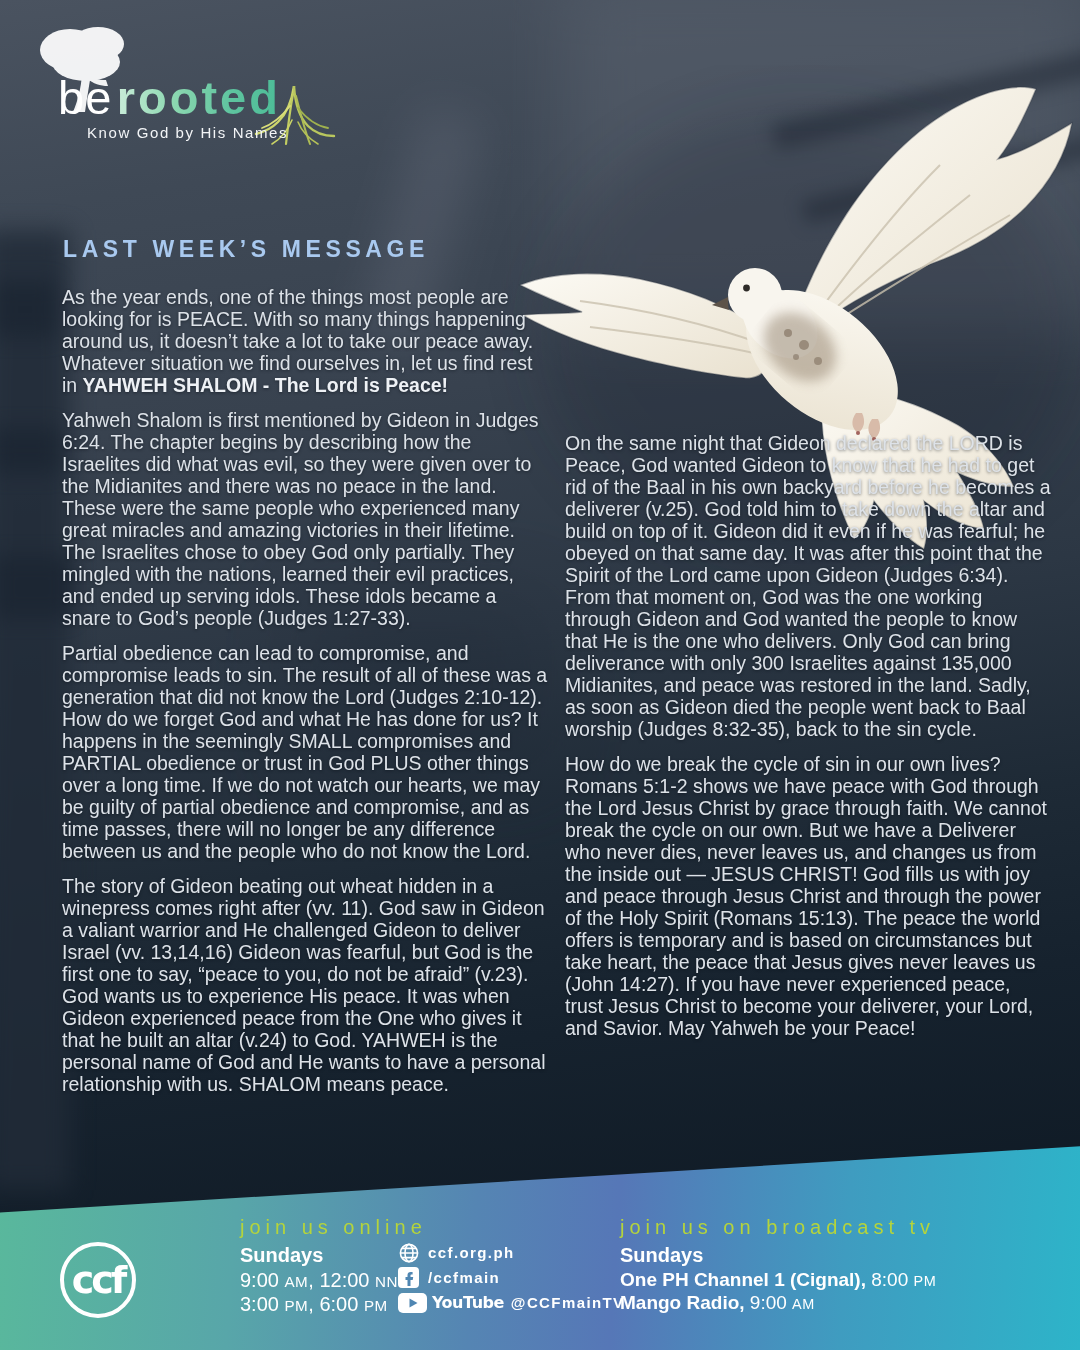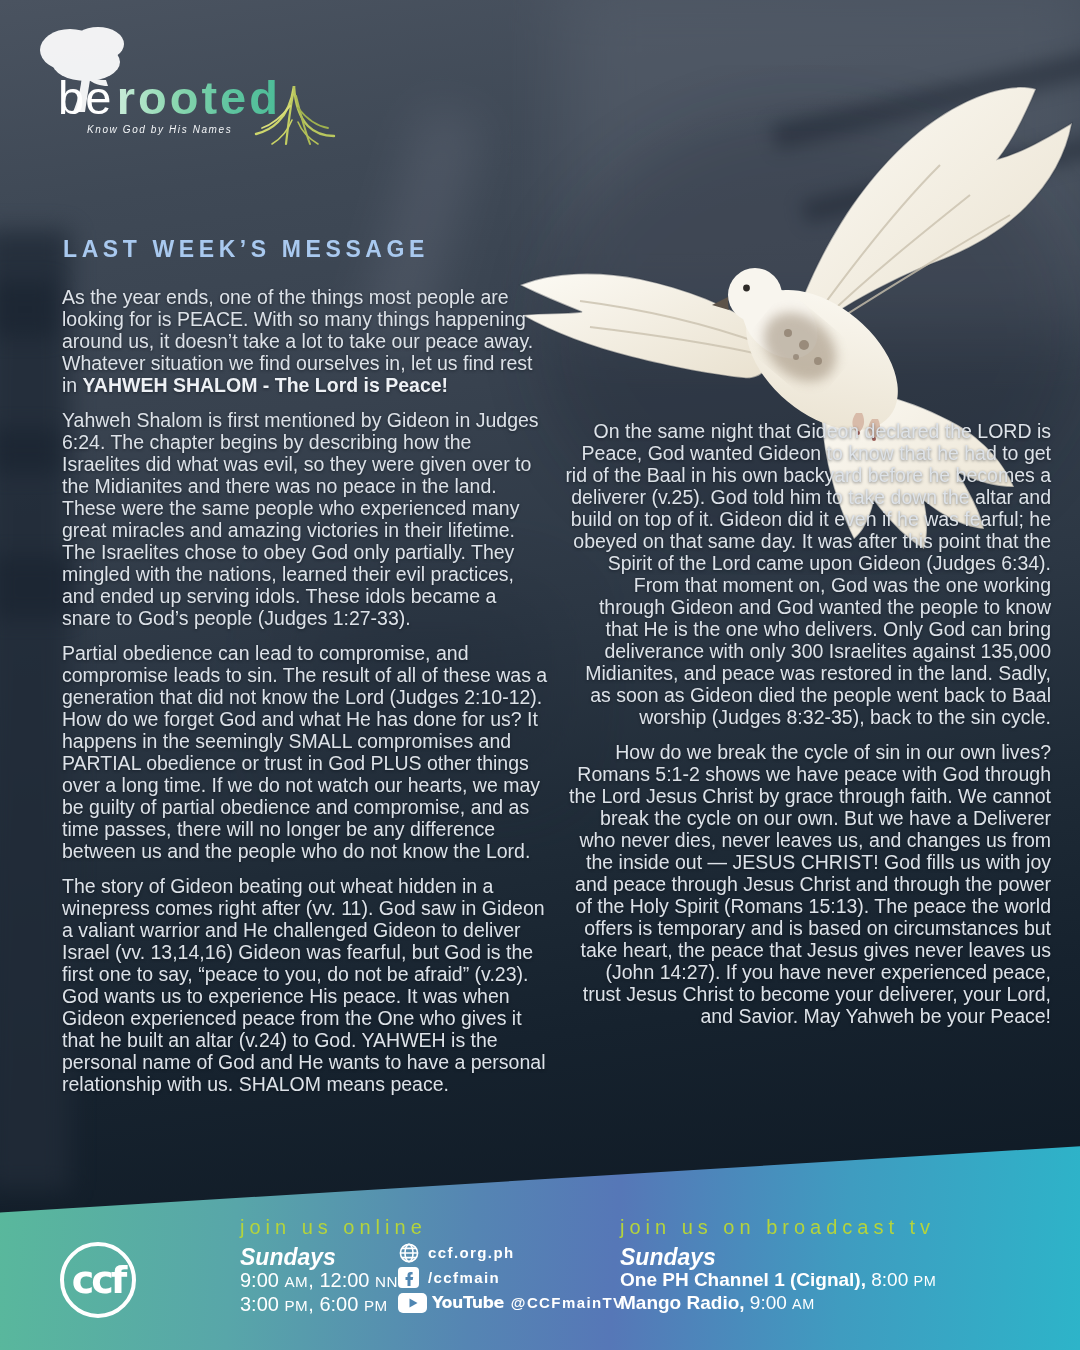--- a/index.html
+++ b/index.html
@@ -31,52 +31,52 @@
 
   
   .logo{position:absolute;left:30px;top:12px;width:330px;height:135px;}
   .logo-tree{position:absolute;left:6px;top:8px;}
   .logo-roots{position:absolute;left:218px;top:74px;}
   .logo-text{position:absolute;left:28px;top:58px;white-space:nowrap;}
   .logo-be{font-size:47px;color:#ffffff;font-weight:400;letter-spacing:1px;}
   .logo-rooted{font-size:47px;font-weight:700;letter-spacing:3px;
     background:linear-gradient(90deg,#c9ecd8 0%,#8bd7b0 35%,#5ec49f 70%,#4cbc97 100%);
     -webkit-background-clip:text;background-clip:text;color:transparent;}
-  .logo-tagline{position:absolute;left:57px;top:112px;font-size:10px;color:#f3f5f7;
-    letter-spacing:1.6px;font-style:italic;}
+  .logo-tagline{position:absolute;left:57px;top:112px;font-size:15px;color:#f3f5f7;
+    letter-spacing:1.6px;}
 
   
   .title{position:absolute;left:58px;top:150px;color:#ffffff;
     font-family:"DejaVu Sans",sans-serif;font-weight:700;font-size:93px;line-height:1;
     white-space:nowrap;}
   .title>span{display:inline-block;transform:scaleX(.87);transform-origin:left;
     text-shadow:0 2px 6px rgba(8,14,22,.35);}
   .subtitle{position:absolute;left:63px;top:236px;font-size:23px;font-weight:700;
     letter-spacing:4.6px;color:#a9c9ef;white-space:nowrap;}
 
   
   .col{position:absolute;width:486px;}
   .col-left{left:62px;top:286px;}
-  .col-right{left:565px;top:420px;text-align:right;}
+  .col-right{left:565px;top:432px;}
   .col p{margin:0 0 13px 0;font-size:19.5px;line-height:22px;color:#dde2e8;
     text-shadow:0 1px 3px rgba(8,14,22,.5);}
   .col p b{color:#eef1f5;}
 
   
   .footer{position:absolute;left:0;top:1140px;width:1080px;height:210px;
     background:linear-gradient(94deg,#59b89c 0%,#58a6a9 22%,#5585b3 44%,#5677b7 57%,
       #3f9cc0 78%,#2db4c9 100%);
     clip-path:polygon(0 34.5%,100% 3%,100% 100%,0 100%);}
   .ccf-logo{position:absolute;left:56px;top:98px;}
   .f-head{position:absolute;top:76px;font-size:20px;font-weight:400;color:#b5d43b;
     letter-spacing:5px;white-space:nowrap;}
   .f-online-head{left:240px;}
   .f-broadcast-head{left:620px;}
-  .f-day{position:absolute;top:104px;font-size:23px;font-weight:700;color:#fff;
-    white-space:nowrap;font-style:italic;}
+  .f-day{position:absolute;top:104px;font-size:20px;font-weight:700;color:#fff;
+    white-space:nowrap;}
   .f-online-day{left:240px;}
   .f-broadcast-day{left:620px;}
   .f-times{position:absolute;left:240px;top:129px;font-size:20px;color:#fff;
     line-height:22px;white-space:nowrap;}
   .f-links{position:absolute;left:398px;top:100px;}
   .f-link{display:flex;align-items:center;height:25px;color:#fff;font-size:15px;
     font-weight:700;letter-spacing:1.4px;white-space:nowrap;}
   .f-link .ic{display:inline-flex;width:30px;justify-content:flex-start;}
   .yt-word{font-family:"DejaVu Sans",sans-serif;font-weight:700;font-size:16px;
     letter-spacing:-0.5px;margin:0 7px 0 4px;}

